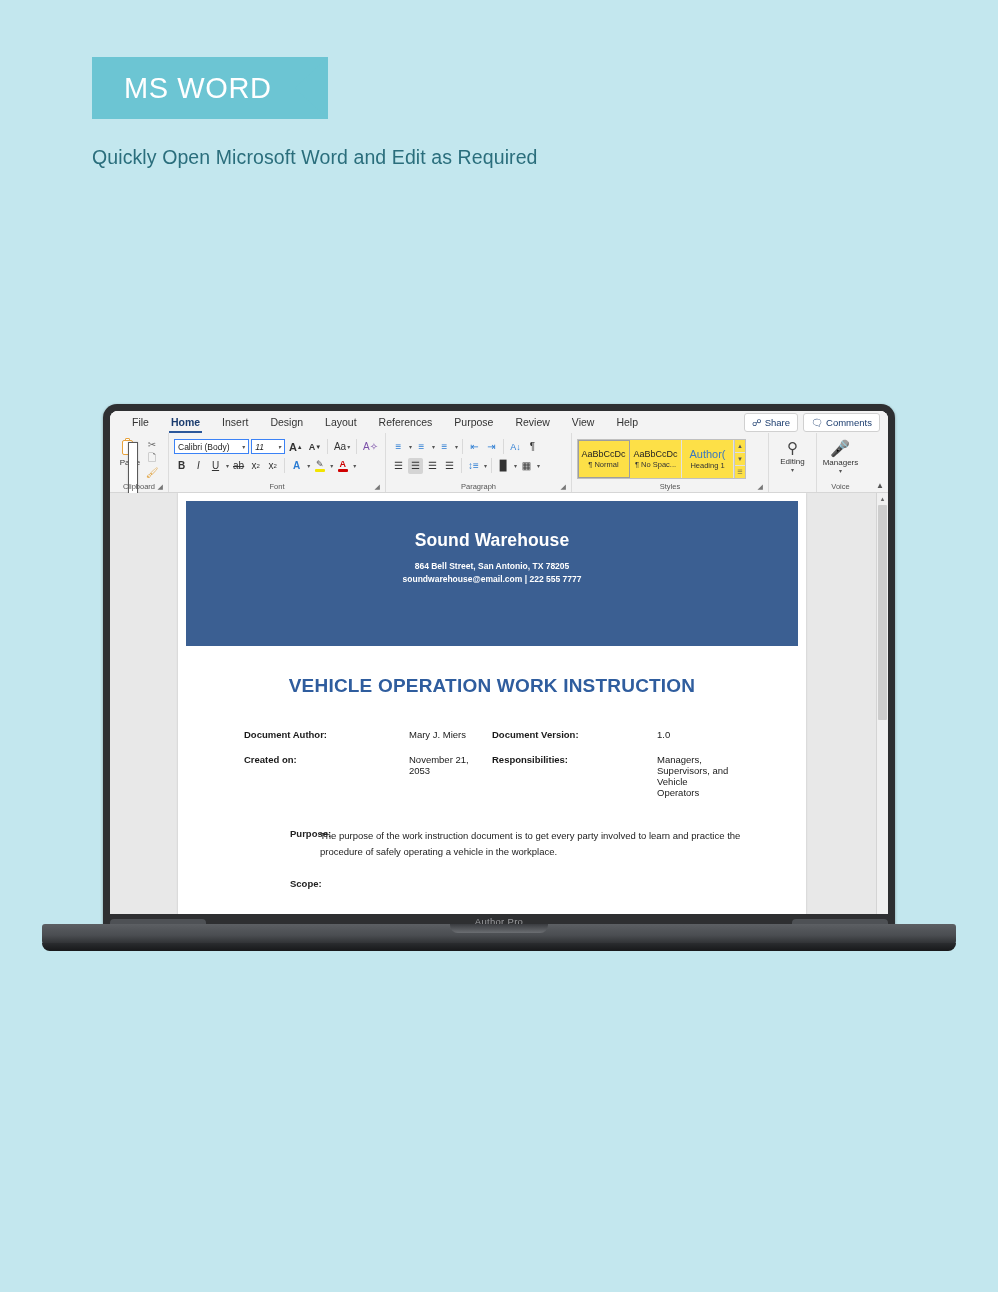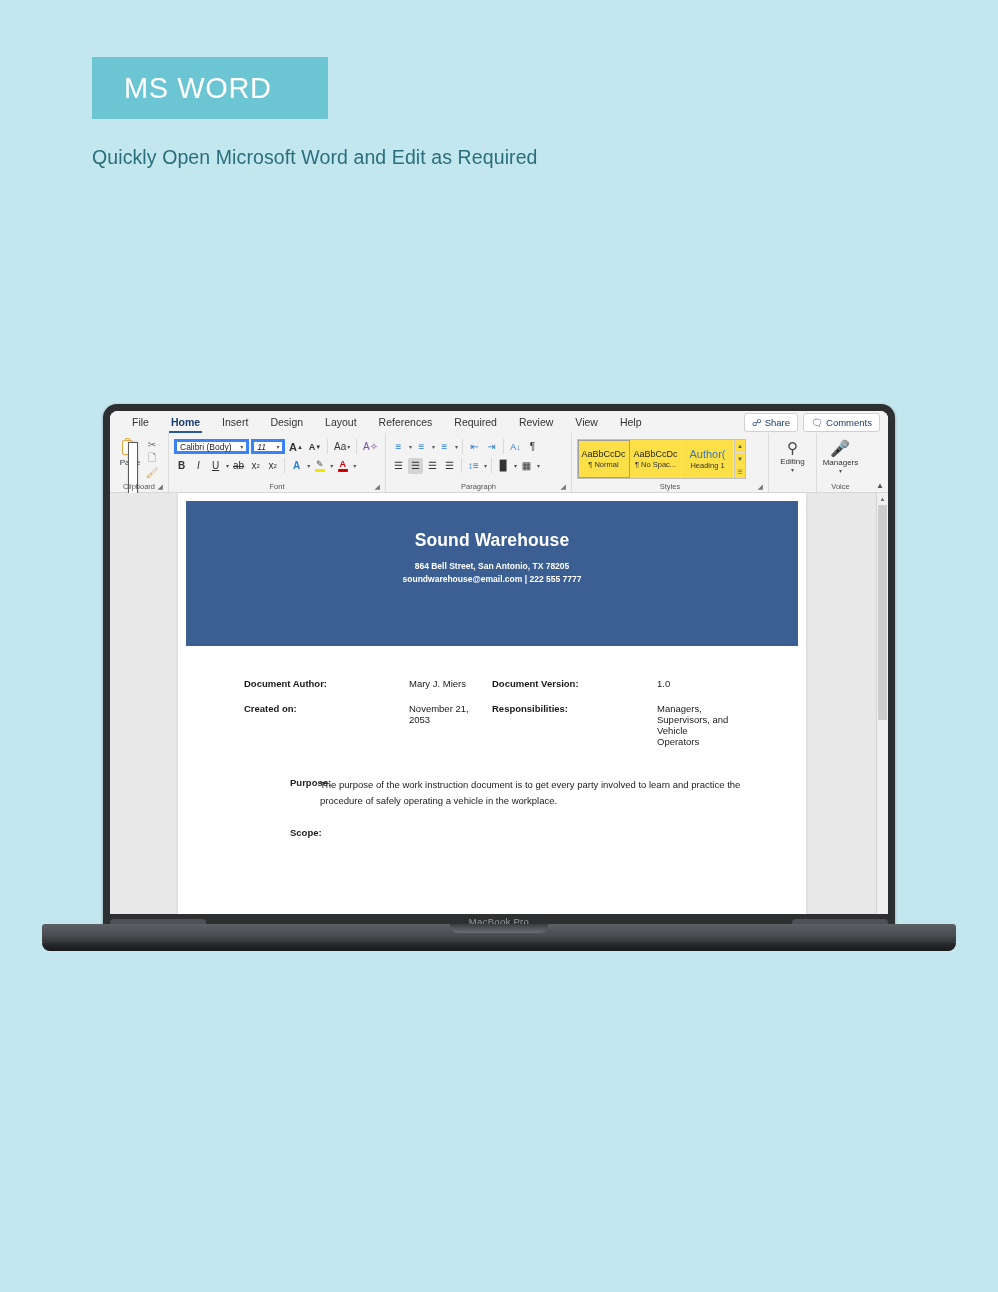--- a/index.html
+++ b/index.html
@@ -119,21 +119,21 @@
                     border:1.4px solid #e8a33d; border-radius:2px; background:#fff; }
   .clip-ico .clipTop{ position:absolute; left:3px; top:0px; width:5px; height:3px;
                       border:1.4px solid #e8a33d; border-radius:1px; background:#fff;}
   .clip-ico .page{ position:absolute; left:6px; top:4px; width:10px; height:13px;
                    border:1.2px solid #5a5a5a; background:#fff; }
   .mini-col{ display:flex; flex-direction:column; gap:1px; padding-top:2px; }
   .mini{ width:14px; height:13px; display:flex; align-items:center;
          justify-content:center; font-size:10px; }
 
   
-  .combo{ border:3px solid #3b82f6; background:#fff; height:15px; display:flex;
+  .combo{ border:1px solid #3b82f6; background:#fff; height:15px; display:flex;
           align-items:center; padding:0 3px; font-size:8.5px; color:#222; }
   .combo .cv{ flex:1; white-space:nowrap; overflow:hidden; }
   .combo .cc{ font-size:6px; color:#555; padding-left:3px; }
 
   .A-blue{ color:#2b7cd3; font-weight:700; }
   .hl-underline{ display:block; height:2.5px; border-radius:1px; }
 
   
   .gallery{ display:flex; border:1px solid #c0c0c0; background:#fde047; height:40px; }
   .gal-item{ width:52px; border-right:1px solid #e2e2e2; display:flex;
@@ -206,21 +206,21 @@
 
       <div class="word-root">
 
         <div class="tabbar">
           <div class="tab">File</div>
           <div class="tab active">Home</div>
           <div class="tab">Insert</div>
           <div class="tab">Design</div>
           <div class="tab">Layout</div>
           <div class="tab">References</div>
-          <div class="tab">Required</div>
+          <div class="tab">Purpose</div>
           <div class="tab">Review</div>
           <div class="tab">View</div>
           <div class="tab">Help</div>
 
           <div class="tabbar-right">
             <div class="pill">
               <span>☍</span>
               <span>Share</span>
             </div>
             <div class="pill">
@@ -428,20 +428,21 @@
         <div class="canvas">
 
           <div class="page">
 
             <div class="doc-hdr">
               <div class="org">Sound Warehouse</div>
               <div class="addr">864 Bell Street, San Antonio, TX 78205</div>
               <div class="contact">soundwarehouse@email.com | 222 555 7777</div>
             </div>
 
+            <div class="doc-title">VEHICLE OPERATION WORK INSTRUCTION</div>
 
             <div class="meta">
               <div class="k">Document Author:</div>
               <div class="v">Mary J. Miers</div>
               <div class="k">Document Version:</div>
               <div class="v">1.0</div>
               <div class="k">Created on:</div>
               <div class="v">November 21, 2053</div>
               <div class="k">Responsibilities:</div>
               <div class="v" style="max-width:120px;">Managers, Supervisors, and Vehicle Operators</div>
@@ -457,20 +458,20 @@
 
           <div class="vscroll">
             <div class="arrow">▲</div>
             <div class="vthumb"></div>
           </div>
         </div>
 
       </div>
     </div>
 
-    <div id="laptop-brand">MacBook Pro</div>
+    <div id="laptop-brand">Author Pro</div>
   </div>
 
   <div id="laptop-foot-left"></div>
   <div id="laptop-foot-right"></div>
   <div id="laptop-base"></div>
   <div id="laptop-notch"></div>
 </div>
 
 </body></html>

